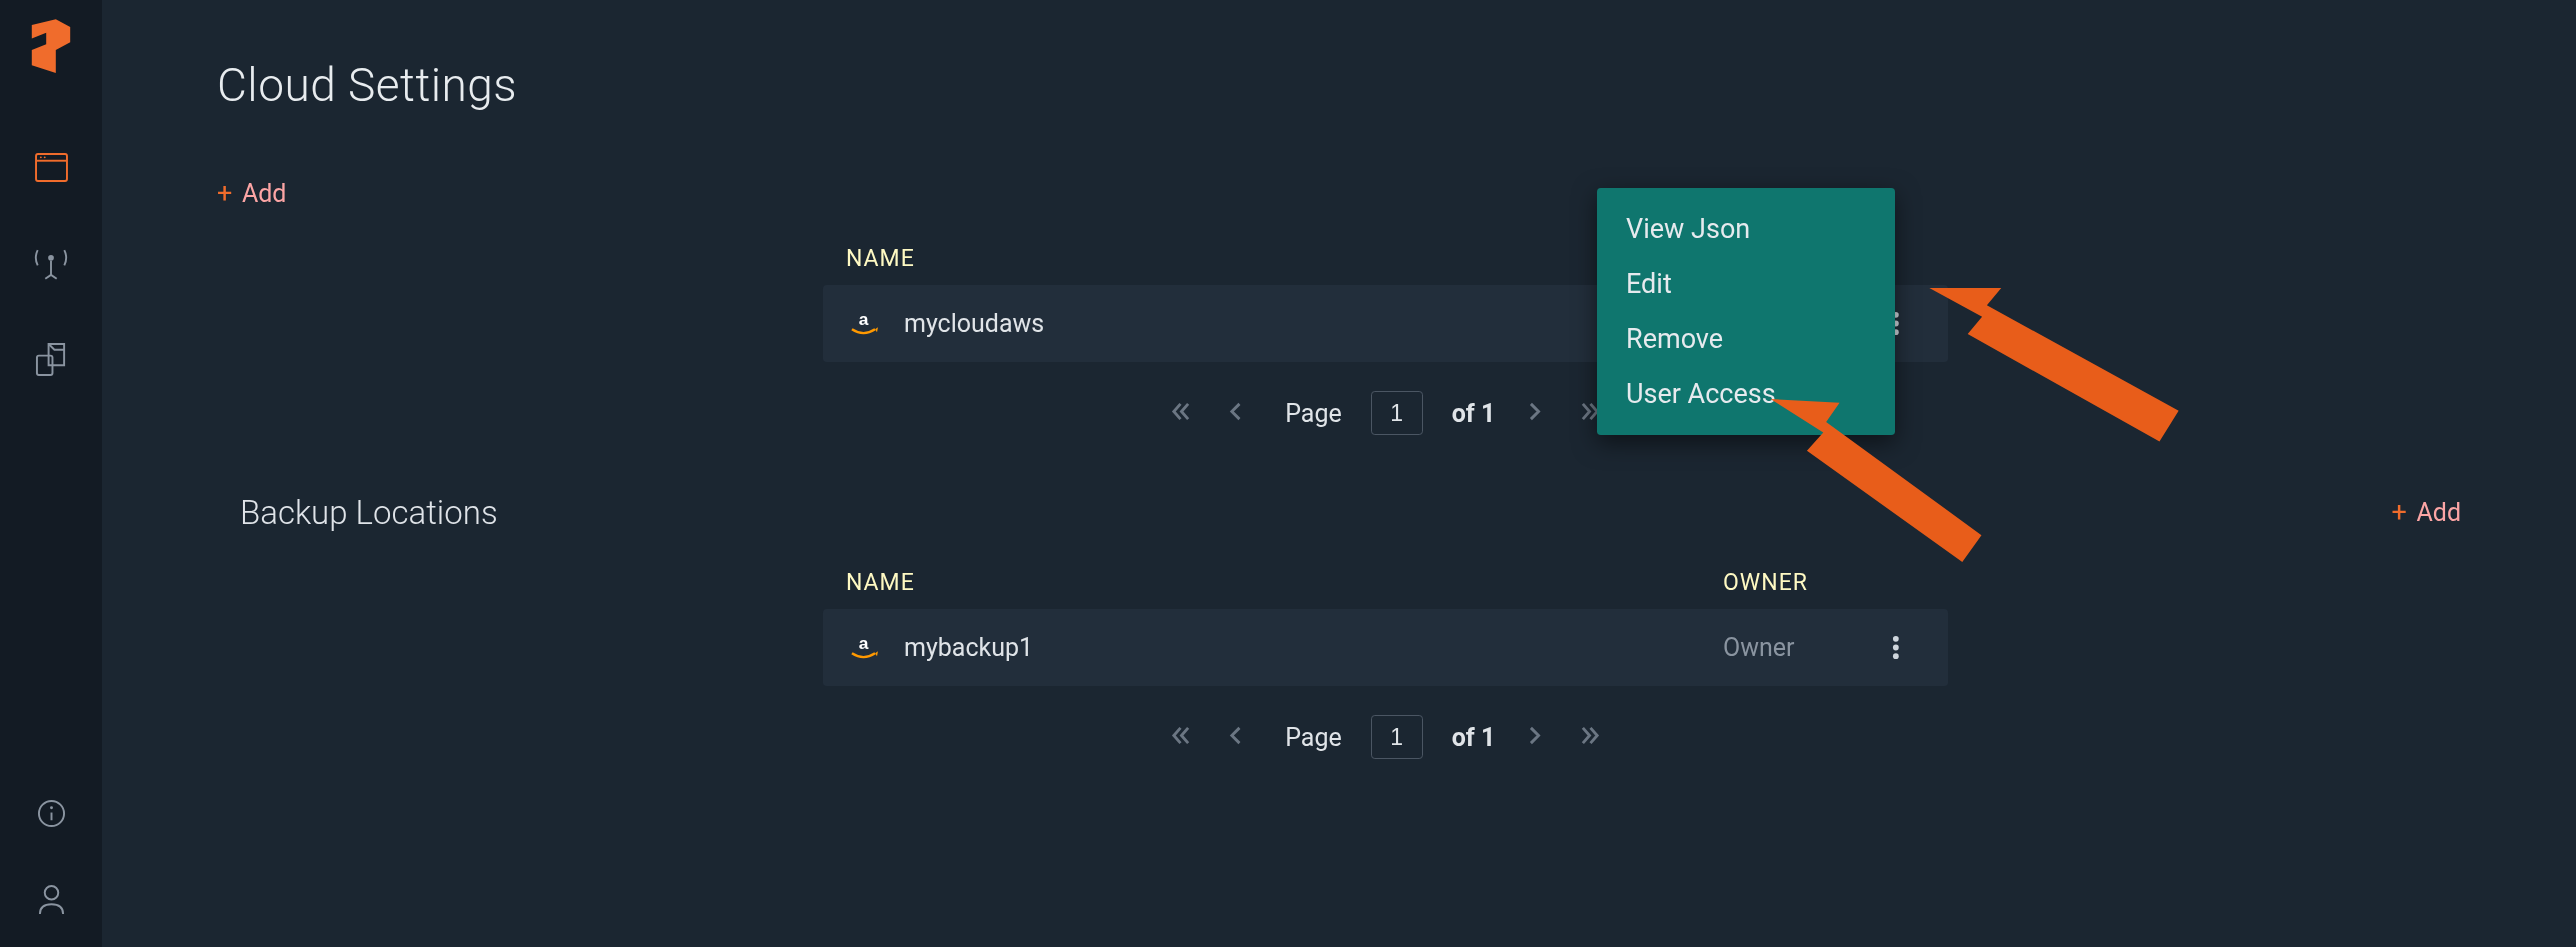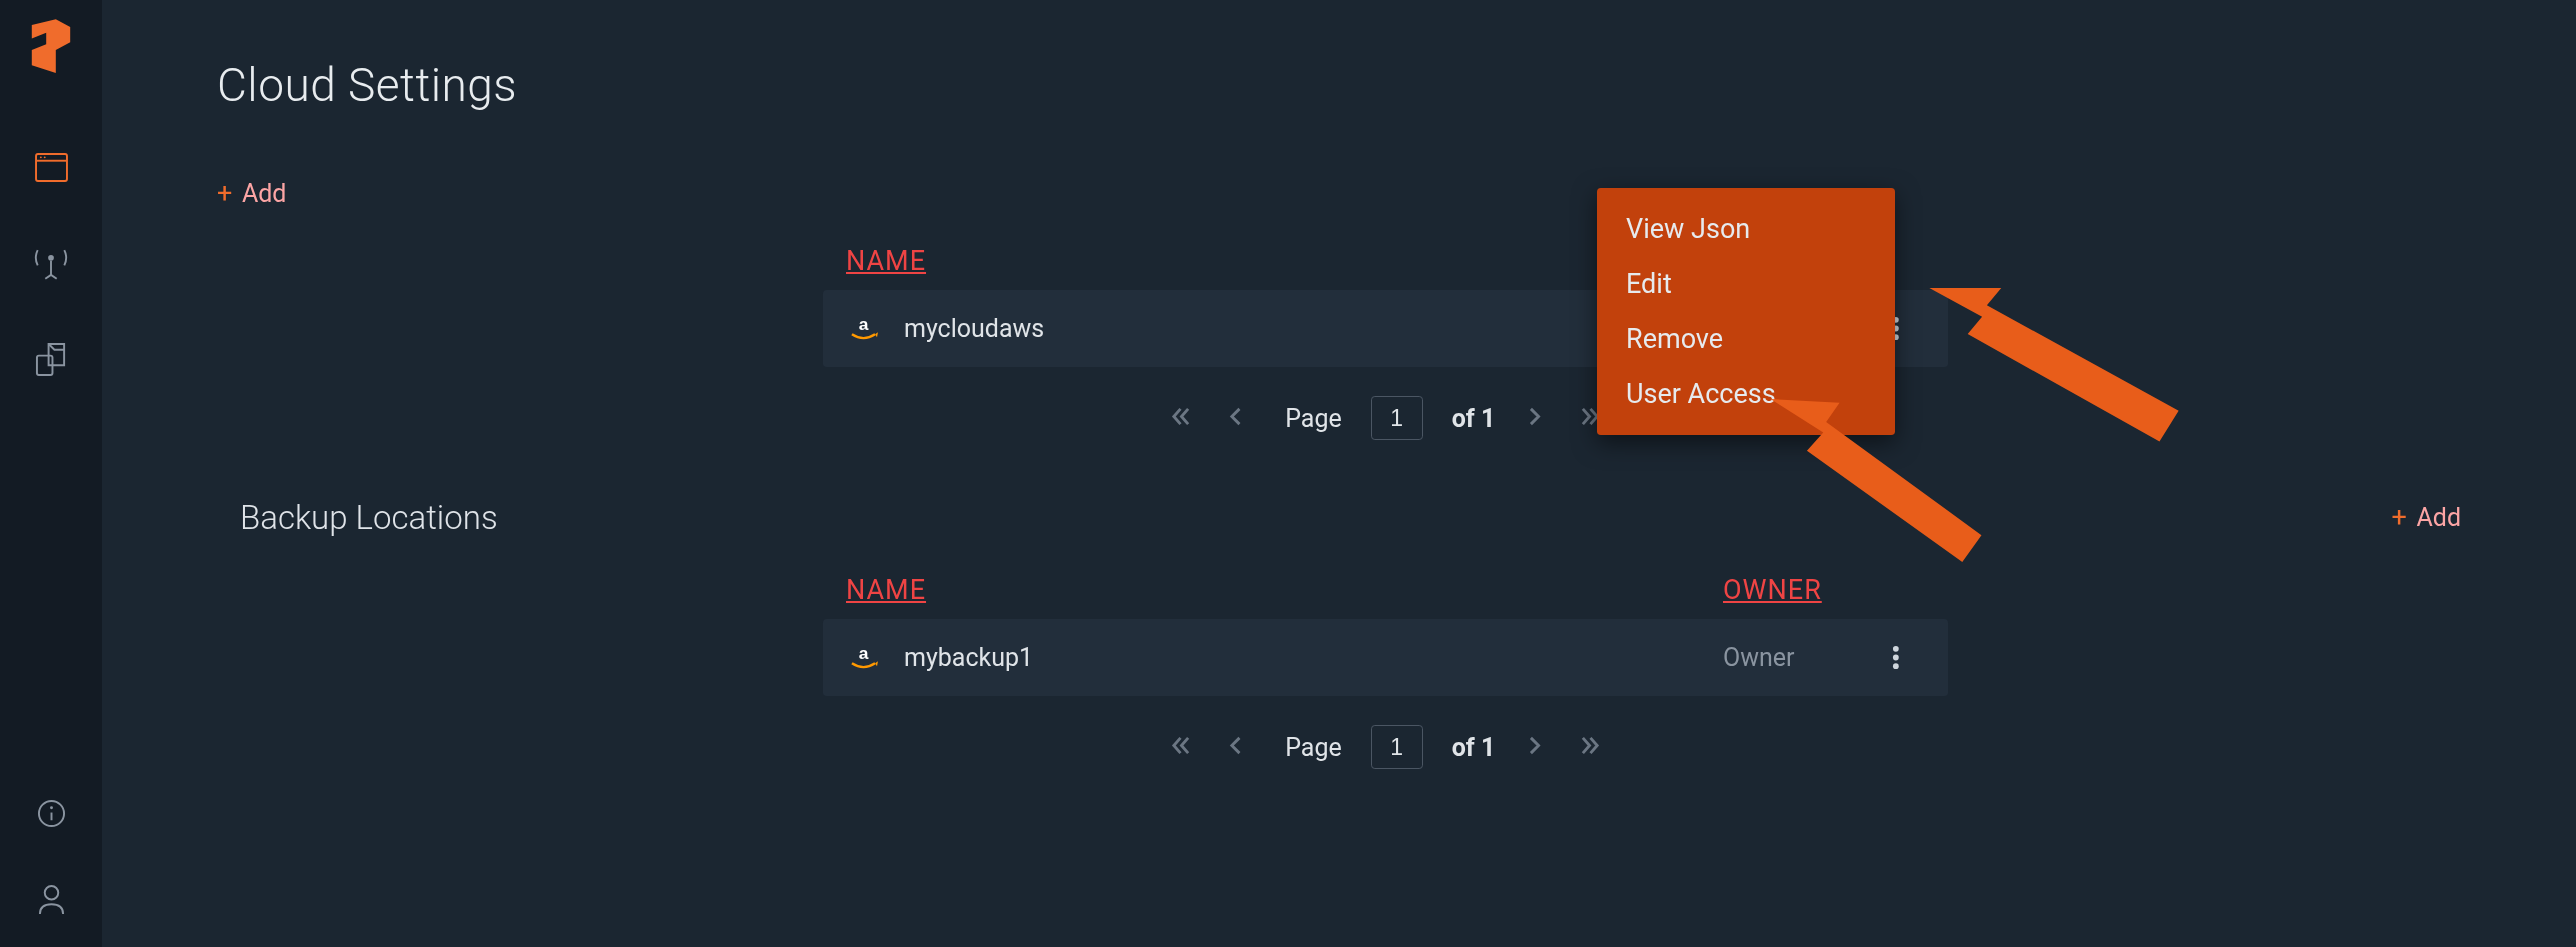--- a/index.html
+++ b/index.html
@@ -92,24 +92,23 @@
   }
   .add-btn .label { color: #fca5a5; }
 
   .table {
     margin-left: 606px;
     width: 1125px;
   }
   .table-header-row {
     display: flex;
     padding: 13.5px 23px;
-    font-size: 27px;
-    color: #ef4444;
+    font-size: 23px;
+    color: #fef9c3;
     letter-spacing: 1px;
-    text-decoration: underline;
   }
   .col-name { flex: 1; }
   .col-owner { width: 144px; text-align: left; }
   .col-actions { width: 58px; text-align: center; }
   .table-row {
     display: flex;
     align-items: center;
     background: #222e3b;
     padding: 21px 23px;
     border-radius: 3.8px;
@@ -161,21 +160,21 @@
     border-radius: 3.8px;
     color:#e0e4e8;
     font-size: 23px;
     text-align:center;
   }
   .pager .of-label { color:#e0e4e8;font-weight:bold; }
 
   
   .context-menu {
     position: absolute;
-    background: #c2410c;
+    background: #0f766e;
     border-radius: 3.8px;
     box-shadow: 0 7.7px 23px rgba(0,0,0,0.5);
     padding: 13.5px 0;
     min-width: 298px;
     z-index: 50;
   }
   .context-item {
     padding: 11.5px 29px;
     font-size: 27px;
     color: #e6eaee;

